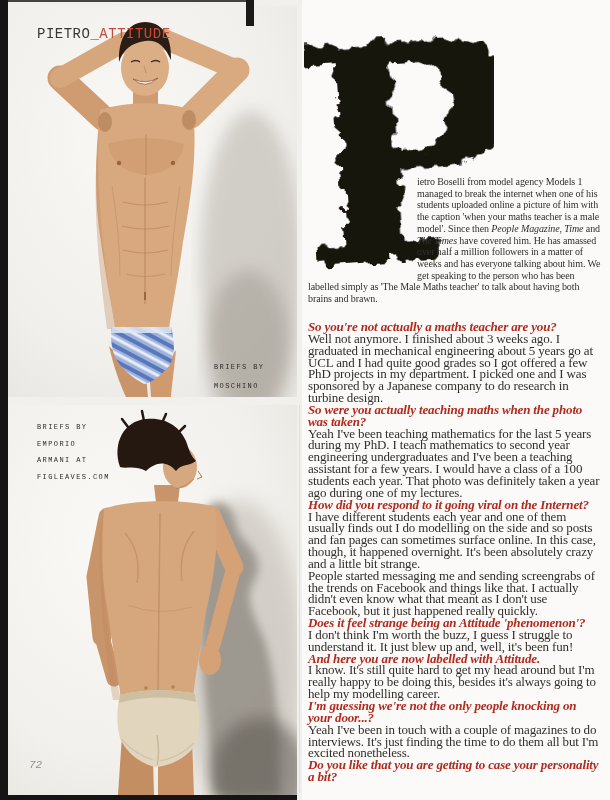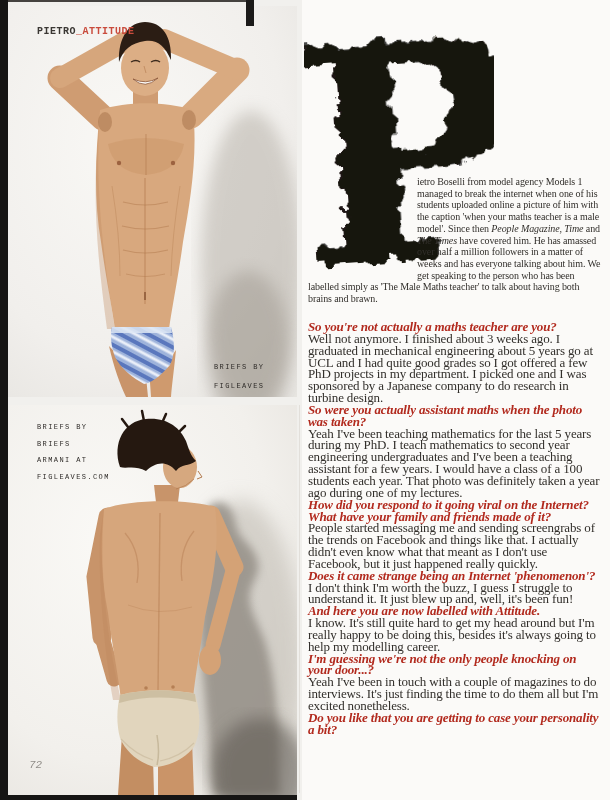--- a/index.html
+++ b/index.html
@@ -9,22 +9,22 @@
     font-family:"Liberation Serif", serif;
   }
   .left-col { position:absolute; left:0; top:0; width:302px; height:800px; background:#f1f0ed; }
   .photo { position:absolute; left:8px; overflow:hidden; background:#ef4444; z-index:1; }
   #photo1 { top:6px;   width:289px; height:391px; }
   #photo2 { top:405px; width:289px; height:390px; }
   .ph { display:block; width:100%; height:100%; }
 
   .page-label {
     position:absolute; left:37px; top:26px; z-index:5;
-    font-family:"Liberation Mono", monospace; font-weight:bold;
-    font-size:10px; letter-spacing:.5px; color:#3a3733; white-space:nowrap;
+    font-family:"Liberation Mono", monospace; font-weight:normal;
+    font-size:14px; letter-spacing:.5px; color:#3a3733; white-space:nowrap;
   }
   .page-label .red { color:#c94b3c; }
 
   .caption {
     position:absolute; z-index:4;
     font-family:"Liberation Mono", monospace; font-size:7px;
     letter-spacing:1.4px; color:#2e2b28; white-space:nowrap;
   }
   #cap1 { left:206px; top:352px; line-height:19px; }
   #cap2 { left:29px;  top:14px;  line-height:16.5px; }
@@ -116,21 +116,21 @@
         <path d="M104,321 L163,321 L164,327 L103,327 Z" fill="#dee7f5" opacity="0.85"></path>
         <ellipse cx="137" cy="62" rx="24" ry="28" fill="#dcae85"></ellipse>
         <path d="M136,60 l2,7" stroke="#b27a4e" stroke-width="1" opacity="0.6" fill="none"></path>
         <path d="M123,56 q5,-3 9,0" stroke="#3c2a1c" stroke-width="1.4" fill="none"></path>
         <path d="M143,56 q5,-3 9,0" stroke="#3c2a1c" stroke-width="1.4" fill="none"></path>
         <path d="M125,73 Q137,84 150,72 Q138,79 125,73 Z" fill="#fdfcfa" stroke="#8a5436" stroke-width="0.8"></path>
         <path d="M111,56 C110,30 122,16 137,16 C154,16 164,30 163,54 C157,40 149,33 137,35 C123,37 115,44 111,56 Z" fill="#2b1d14"></path>
       </svg>
       <div class="caption" id="cap1">
         <div>BRIEFS BY</div>
-        <div>FIGLEAVES</div>
+        <div>MOSCHINO</div>
       </div>
     </div>
 
     <div class="photo" id="photo2">
       <svg class="ph" viewBox="0 0 289 390" preserveAspectRatio="none">
         <defs>
           <radialGradient id="bg2" cx="35%" cy="35%" r="80%">
             <stop offset="0%" stop-color="#faf9f6"></stop>
               <stop offset="70%" stop-color="#f2f0ec"></stop>
               <stop offset="100%" stop-color="#e9e6e1"></stop>
@@ -172,21 +172,21 @@
         <path d="M186,338 Q172,352 152,356" stroke="#cabb9e" stroke-width="1.2" fill="none" opacity="0.7"></path>
         <ellipse cx="172" cy="62" rx="17" ry="21" fill="#d6a87f"></ellipse>
         <path d="M190,66 l4,6 -5,2" stroke="#b27a4e" stroke-width="1" fill="none"></path>
         <path d="M176,56 q6,-2 9,1" stroke="#3c2a1c" stroke-width="1.3" fill="none"></path>
         <path d="M168,84 Q178,82 186,74" stroke="#b27a4e" stroke-width="1" fill="none" opacity="0.7"></path>
         <path d="M112,62 C104,38 116,16 138,14 C158,12 172,22 178,36 C181,44 182,50 188,56 C180,62 174,58 168,66 C158,54 146,58 138,66 C128,60 118,64 112,62 Z" fill="#251810"></path>
         <path d="M120,22 l-6,-8 M136,16 l-2,-10 M154,18 l4,-9 M170,28 l7,-7" stroke="#251810" stroke-width="2.5" fill="none" stroke-linecap="round"></path>
       </svg>
       <div class="caption" id="cap2">
         <div>BRIEFS BY</div>
-        <div>BRIEFS</div>
+        <div>EMPORIO</div>
         <div>ARMANI AT</div>
         <div>FIGLEAVES.COM</div>
       </div>
     </div>
 
   </div>
 
   <div class="page-label"><span>PIETRO</span><span class="red">_ATTITUDE</span></div>
 
   <div class="pagenum">72</div>
@@ -200,26 +200,26 @@
         </filter>
       </defs>
       <text x="-6" y="238" font-family="'DejaVu Serif', serif" font-weight="bold" font-size="300" fill="#141210" filter="url(#grunge)" transform="rotate(-4 95 129)">P</text>
     </svg>
 
     <div class="intro"><span class="dropfloat"></span><span><span>ietro Boselli from model agency Models 1 managed to break the internet when one of his students uploaded online a picture of him with the caption 'when your maths teacher is a male model'. Since then </span><span class="it">People Magazine</span><span>, </span><span class="it">Time</span><span> and </span><span class="it">The Times</span><span> have covered him. He has amassed over half a million followers in a matter of weeks and has everyone talking about him. We get speaking to the person who has been labelled simply as 'The Male Maths teacher' to talk about having both brains and brawn.</span></span></div>
 
     <div class="qa">
         <p class="question">So you're not actually a maths teacher are you?</p>
         <p class="answer">Well not anymore. I finished about 3 weeks ago. I graduated in mechanical engineering about 5 years go at UCL and I had quite good grades so I got offered a few PhD projects in my department. I picked one and I was sponsored by a Japanese company to do research in turbine design.</p>
-        <p class="question">So were you actually assistant maths when the photo was taken?</p>
+        <p class="question">So were you actually teaching maths when the photo was taken?</p>
         <p class="answer">Yeah I've been teaching mathematics for the last 5 years during my PhD. I teach mathematics to second year engineering undergraduates and I've been a teaching assistant for a few years. I would have a class of a 100 students each year. That photo was definitely taken a year ago during one of my lectures.</p>
         <p class="question">How did you respond to it going viral on the Internet?</p>
-        <p class="question">What have your family and friends made of it?</p>
+        <p class="answer">I have different students each year and one of them usually finds out I do modelling on the side and so posts and fan pages can sometimes surface online. In this case, though, it happened overnight. It's been absolutely crazy and a little bit strange.</p>
         <p class="answer">People started messaging me and sending screengrabs of the trends on Facebook and things like that. I actually didn't even know what that meant as I don't use Facebook, but it just happened really quickly.</p>
-        <p class="question">Does it came strange being an Internet 'phenomenon'?</p>
+        <p class="question">Does it feel strange being an Attitude 'phenomenon'?</p>
         <p class="answer">I don't think I'm worth the buzz, I guess I struggle to understand it. It just blew up and, well, it's been fun!</p>
         <p class="question">And here you are now labelled with Attitude.</p>
         <p class="answer">I know. It's still quite hard to get my head around but I'm really happy to be doing this, besides it's always going to help my modelling career.</p>
         <p class="question">I'm guessing we're not the only people knocking on your door...?</p>
         <p class="answer">Yeah I've been in touch with a couple of magazines to do interviews. It's just finding the time to do them all but I'm excited nonetheless.</p>
         <p class="question">Do you like that you are getting to case your personality a bit?</p>
       </div>
   </div>
 
   <div class="crease"></div>

